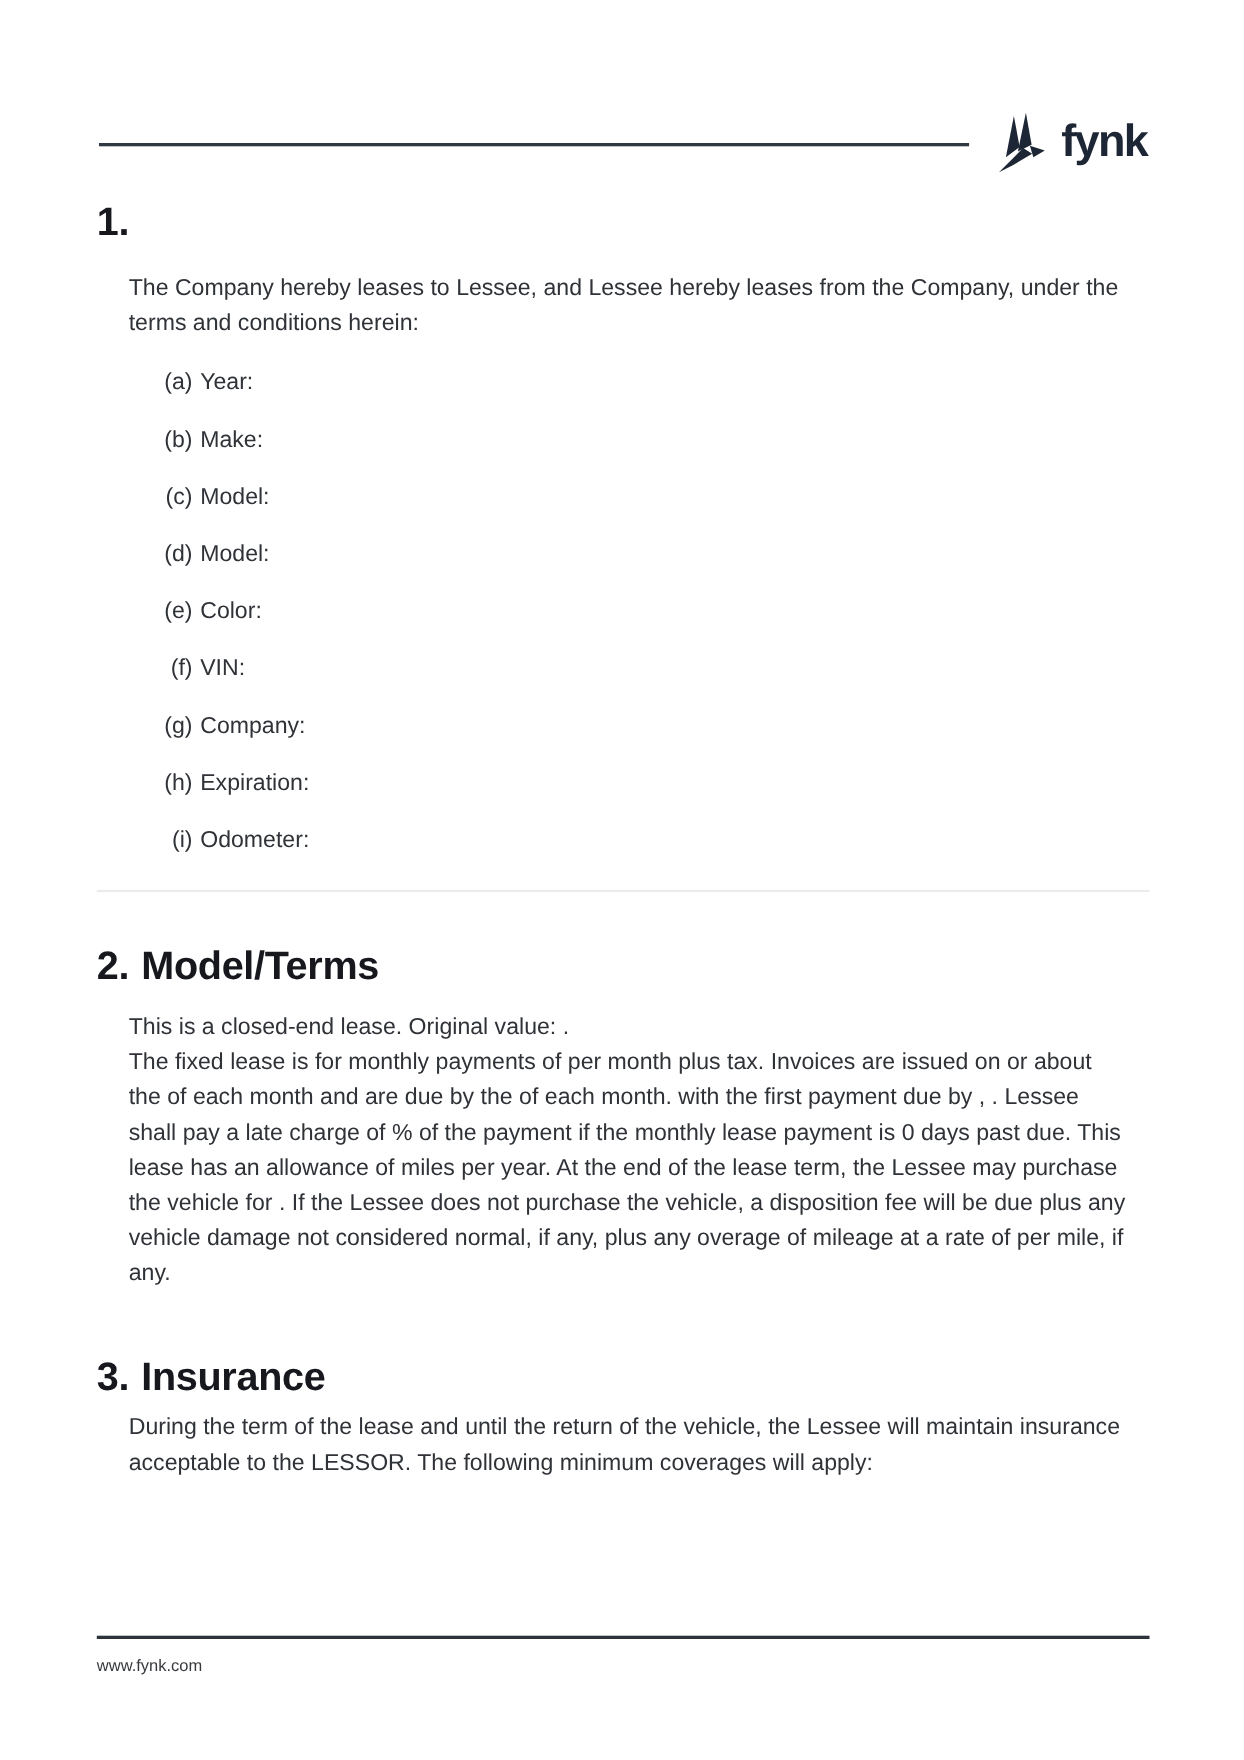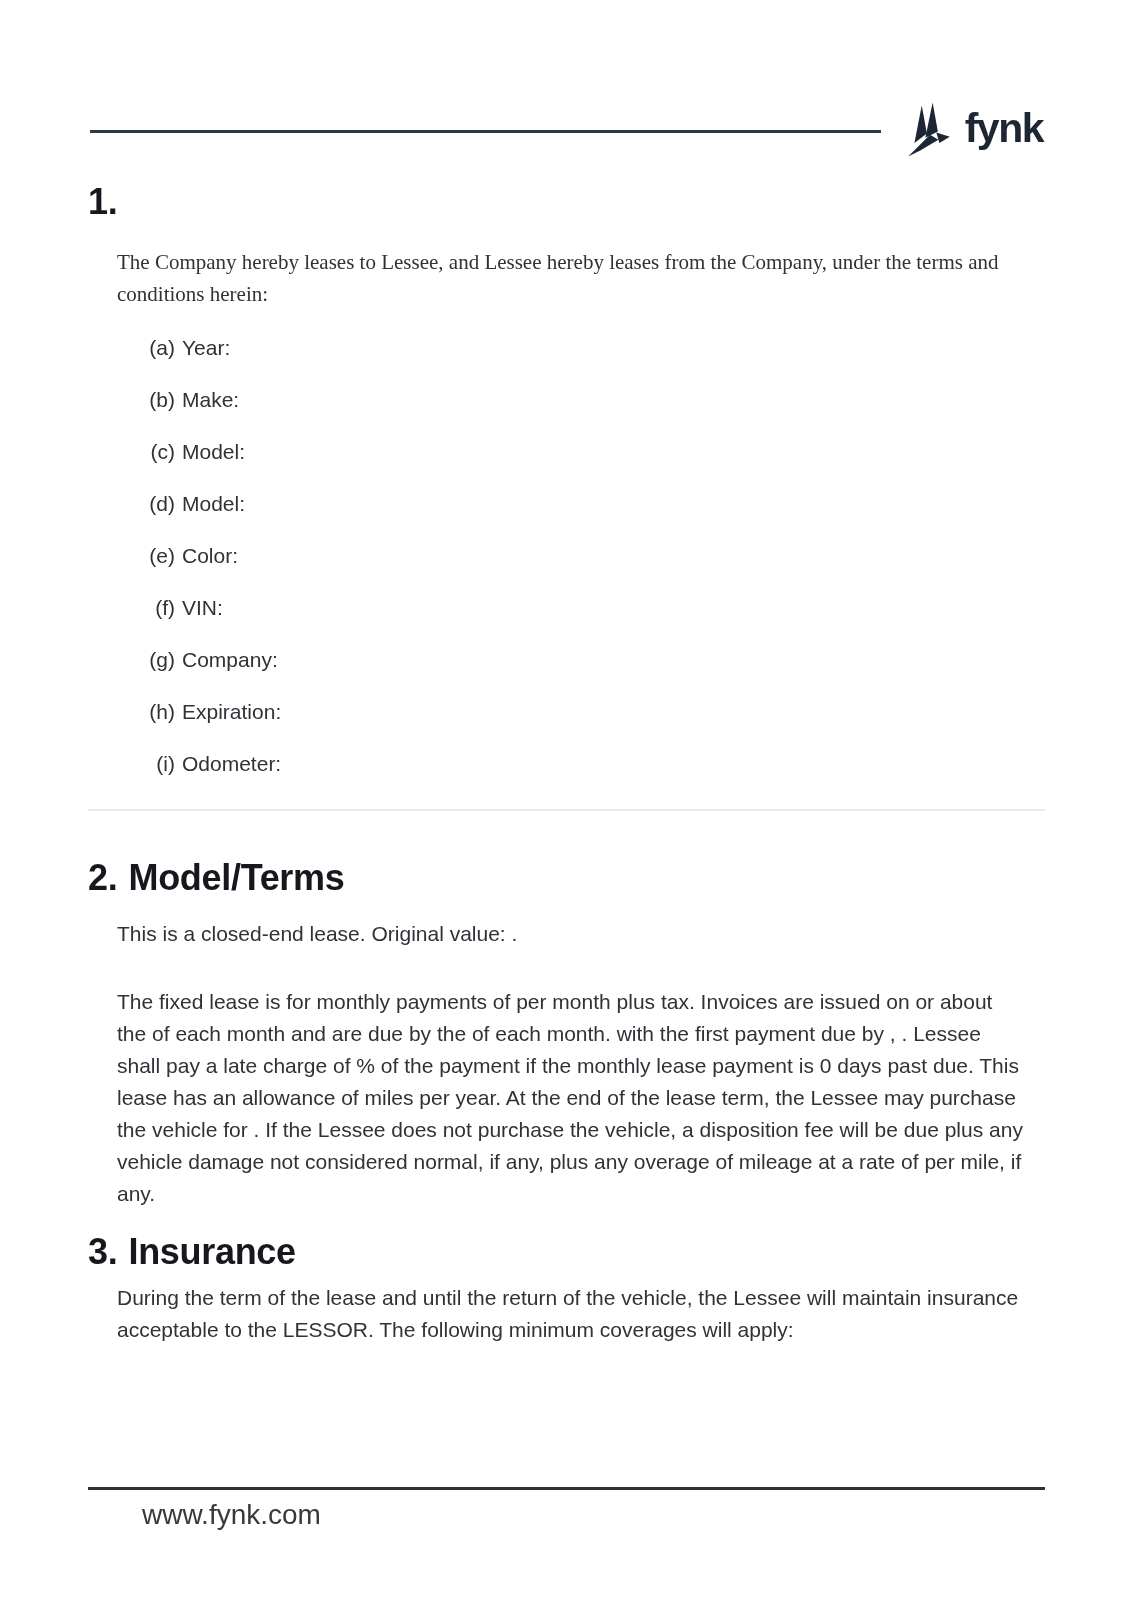--- a/index.html
+++ b/index.html
@@ -34,42 +34,42 @@
 
   h2.sec-heading {
     display: flex; gap: 11px;
     font-size: 36px; line-height: 44px; font-weight: 700;
     color: #16181d; letter-spacing: -0.3px;
   }
   .section p {
     margin-left: 29px; margin-right: 18px;
     font-size: 21px; line-height: 32px; color: #2f3237;
   }
-  .sec1 p.intro { margin-top: 22px; font-family: Liberation Serif, serif; }
+  .sec1 p.intro { margin-top: 22px; }
   .prop-list { list-style: none; margin-top: 22px; margin-left: 29px; }
   .prop-list li {
     margin-bottom: 20px; font-size: 21px; line-height: 32px; color: #2f3237;
     display: flex;
   }
   .li-marker { display: inline-block; width: 58px; text-align: right; flex: none; }
   .li-label { margin-left: 7px; text-align: right; }
 
   .sec2 p.lead { margin-top: 18px; }
-  .sec2 p.terms { margin-top: 36px; }
+  .sec2 p.terms { }
   .sec3 p.body { margin-top: 8px; }
 
   .divider {
     position: absolute; top: 809px; left: 88px; width: 957px; height: 2px;
     background: #ebebeb;
   }
 
   
   .footer { position: absolute; top: 1487px; left: 88px; width: 957px; }
   .footer-rule { height: 3px; background: #2d333b; }
-  .footer-lines { margin-top: 10px; margin-left: 54px; font-size: 28px; line-height: 30px; color: #37393d; }
+  .footer-lines { margin-top: 10px; font-size: 15px; line-height: 30px; color: #37393d; }
 </style>
 </head>
 <body>
 
 <div class="page">
 
   <div class="header">
     <div class="header-rule"></div>
     <div class="logo">
       <svg viewBox="0 0 100 110" aria-hidden="true">

